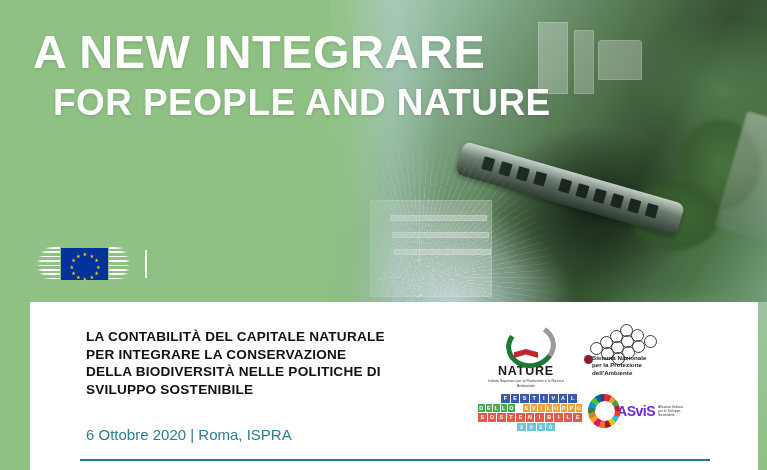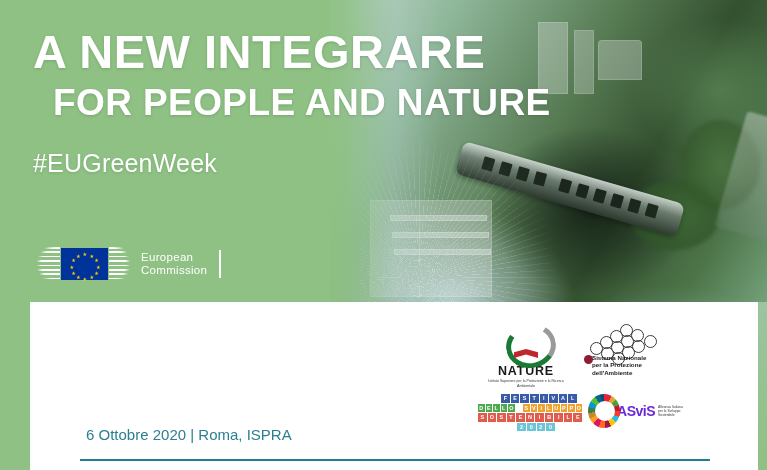--- a/index.html
+++ b/index.html
@@ -176,49 +176,45 @@
       <span class="win" style="left:176px"></span>
         <span class="win" style="left:194px"></span>
     </div>
     <div class="streaks"></div>
     <div class="bg-fade"></div>
   </div>
 
   <div class="headline">
     <div class="hl1">A NEW INTEGRARE</div>
     <div class="hl2">FOR PEOPLE AND NATURE</div>
-    <div class="hashtag">#EUGreenWeek</div>
   </div>
 
   <div class="eu-logo">
     <div class="eu-wave"></div>
     <div class="eu-flag">
       <span class="star" style="left:21.5px;top:4px;">★</span>
       <span class="star" style="left:28.5px;top:5.6px;">★</span>
       <span class="star" style="left:33.3px;top:10.2px;">★</span>
       <span class="star" style="left:35px;top:16.5px;">★</span>
       <span class="star" style="left:33.3px;top:22.5px;">★</span>
       <span class="star" style="left:28.5px;top:27px;">★</span>
       <span class="star" style="left:21.5px;top:28.6px;">★</span>
       <span class="star" style="left:15px;top:27px;">★</span>
       <span class="star" style="left:10.2px;top:22.5px;">★</span>
       <span class="star" style="left:8.5px;top:16.5px;">★</span>
       <span class="star" style="left:10.2px;top:10.2px;">★</span>
       <span class="star" style="left:15px;top:5.6px;">★</span>
     </div>
     <div class="eu-wave2"></div>
-    <div class="eu-text">
-      <div>European</div>
-      <div>Commission</div>
-    </div>
     <div class="eu-rule"></div>
   </div>
 
   <div class="card">
     <div class="card-inner">
+      <div class="talk-title">LA CONTABILITÀ DEL CAPITALE NATURALE PER INTEGRARE LA CONSERVAZIONE DELLA BIODIVERSITÀ NELLE POLITICHE DI SVILUPPO SOSTENIBILE</div>
       <div class="talk-date">6 Ottobre 2020 | Roma, ISPRA</div>
 
       <div class="logos">
 
         <div class="ispra">
           <div class="emblem">
             <div class="emb-wreath"></div>
             <div class="emb-star"></div>
             <div class="emb-ribbon"></div>
           </div>

